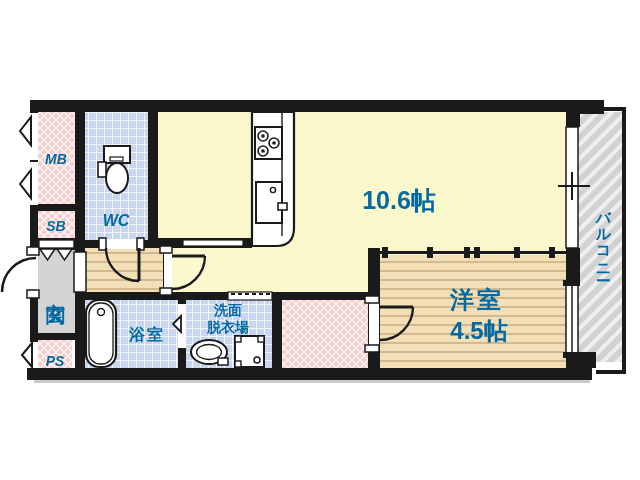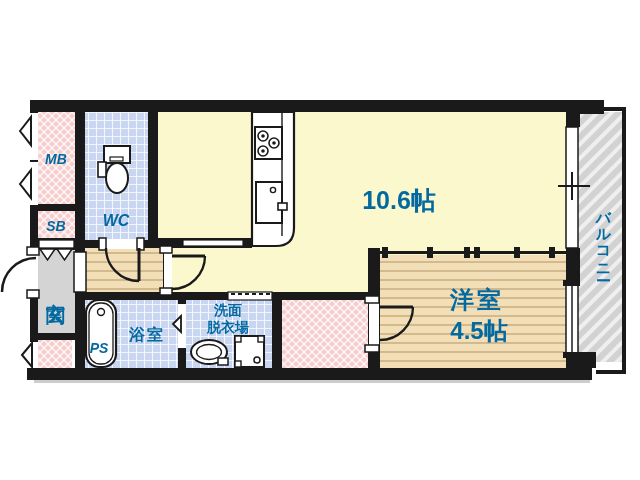--- a/index.html
+++ b/index.html
@@ -219,14 +219,14 @@
   <div class="lbl lbl-bath" style="left:147px;top:335px;">浴室</div>
   <div class="lbl lbl-washroom" style="left:228px;top:319px;">
     <span>洗面</span><br>
     <span>脱衣場</span>
   </div>
   <div class="lbl lbl-wc italic" style="left:116px;top:221px;">WC</div>
   <div class="lbl lbl-genkan vert" style="left:56px;top:291px;">玄関</div>
   <div class="lbl lbl-balcony vert" style="left:604px;top:237px;">バルコニー</div>
   <div class="lbl lbl-small italic" style="left:56px;top:159px;">MB</div>
   <div class="lbl lbl-small italic" style="left:56px;top:226px;">SB</div>
-  <div class="lbl lbl-small italic" style="left:55px;top:348px;margin-left:44px;">PS</div>
+  <div class="lbl lbl-small italic" style="left:55px;top:361px;">PS</div>
 </div>
 
 </body></html>

